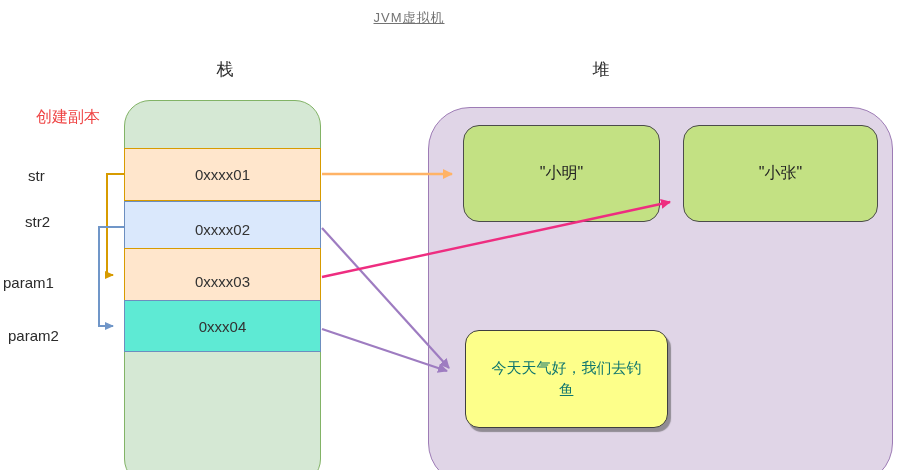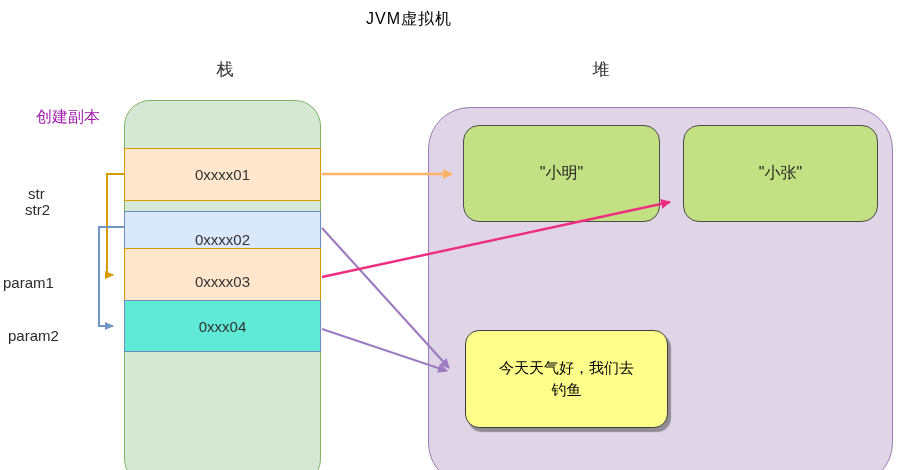--- a/index.html
+++ b/index.html
@@ -3,59 +3,59 @@
 <meta charset="utf-8">
 <style>
   html,body{margin:0;padding:0;background:#ffffff;}
   #canvas{
     position:relative;width:906px;height:470px;overflow:hidden;
     font-family:"Liberation Sans","DejaVu Sans",sans-serif;
     background:#ffffff;color:#333;
   }
   .abs{position:absolute;}
   .ctr{transform:translateX(-50%);}
-  .title{font-size:16px;color:#000000;letter-spacing:1px;white-space:nowrap;}
+  .title{font-size:13px;color:#737373;letter-spacing:1px;white-space:nowrap;text-decoration:underline;}
   .zone-label{font-size:17px;color:#2f2f2f;white-space:nowrap;}
   .var-label{font-size:15px;color:#2b2b2b;white-space:nowrap;}
-  .copy-label{font-size:16px;color:#a21caf;white-space:nowrap;}
+  .copy-label{font-size:16px;color:#ef4444;white-space:nowrap;}
   .box{position:absolute;box-sizing:border-box;border:1.5px solid #888;}
   .stack-box{left:124px;top:100px;width:197px;height:385px;border-radius:26px;}
   .heap-box{left:428px;top:107px;width:465px;height:378px;border-radius:42px;}
   .frame{left:124px;width:197px;display:flex;align-items:center;justify-content:center;
          font-size:15px;color:#333;}
   .obj{border-radius:16px;display:flex;align-items:center;justify-content:center;
        font-size:16px;color:#222;border-width:1.6px;}
   .note{left:465px;top:330px;width:203px;height:98px;border-radius:14px;border-width:1.6px;
         display:flex;align-items:center;justify-content:flex-end;text-align:center;
-        font-size:15px;line-height:1.45;padding:0 33px;color:#000000;
+        font-size:15px;line-height:1.45;padding:0 25px;color:#0f766e;
         box-shadow:3px 4px 1px rgba(80,80,80,0.55);}
   svg.overlay{position:absolute;left:0;top:0;z-index:10;pointer-events:none;}
 </style>
 </head>
 <body>
 
 <div id="canvas">
 
   <div class="abs ctr title" style="left:409px;top:9px;">JVM虚拟机</div>
 
   <div class="abs ctr zone-label" style="left:225px;top:58px;">栈</div>
   <div class="abs ctr zone-label" style="left:601px;top:58px;">堆</div>
 
   <div class="abs copy-label" style="left:36px;top:107px;">创建副本</div>
-  <div class="abs var-label" style="left:28px;top:185px;text-align:right;">str</div>
-  <div class="abs var-label" style="left:25px;top:201px;">str2</div>
+  <div class="abs var-label" style="left:28px;top:167px;text-align:right;">str</div>
+  <div class="abs var-label" style="left:25px;top:213px;">str2</div>
   <div class="abs var-label" style="left:3px;top:274px;">param1</div>
   <div class="abs var-label" style="left:8px;top:327px;">param2</div>
 
   <div class="box stack-box" style="background-color: rgb(213, 232, 212); border-color: rgb(130, 179, 102);"></div>
 
   <div class="box frame" style="top: 148px; height: 53px; background-color: rgb(255, 230, 204); border-color: rgb(215, 155, 0);">
     <span>0xxxx01</span>
   </div>
-  <div class="box frame" style="top: 211px; height: 56px; background-color: rgb(218, 232, 252); border-color: rgb(108, 142, 191); text-align: center;">
+  <div class="box frame" style="top: 201px; height: 56px; background-color: rgb(218, 232, 252); border-color: rgb(108, 142, 191); text-align: center;">
     <span>0xxxx02</span>
   </div>
   <div class="box frame" style="top: 248px; height: 66px; background-color: rgb(255, 230, 204); border-color: rgb(215, 155, 0);">
     <span>0xxxx03</span>
   </div>
   <div class="box frame" style="top: 300px; height: 52px; background-color: #5eead4; border-color: rgb(108, 142, 191);">
     <span>0xxx04</span>
   </div>
 
   <div class="box heap-box" style="background-color: rgb(224, 213, 231); border-color: rgb(157, 123, 181);"></div>

